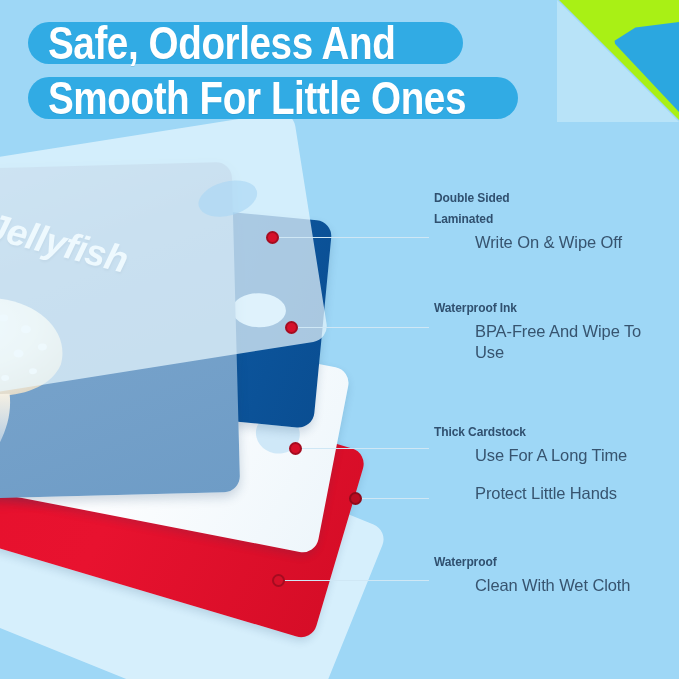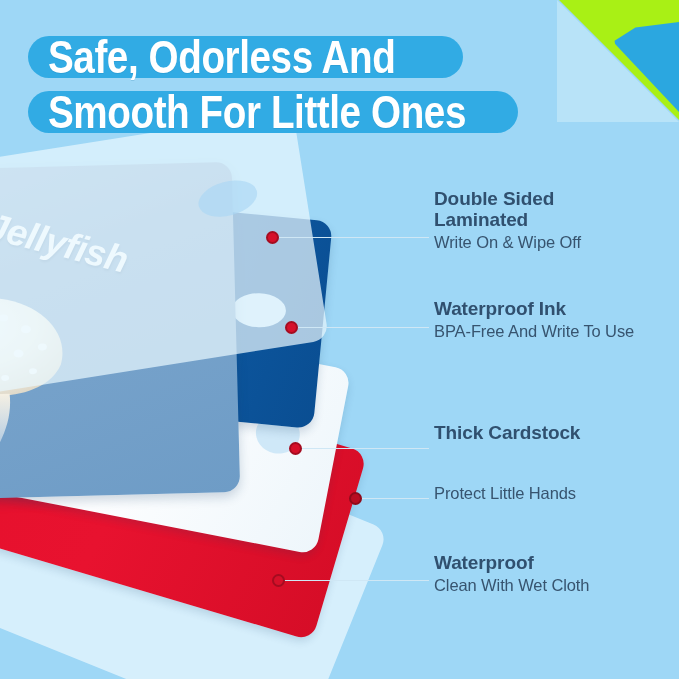--- a/index.html
+++ b/index.html
@@ -38,21 +38,21 @@
   .curl-shade {
     position:absolute;
     top:0; right:0;
     width:122px; height:122px;
     background:#b8e3f8;
     clip-path:polygon(0 0, 0 100%, 100% 100%);
     z-index:3;
   }
 
   
-  .heading { position:absolute; top:36px; left:28px; z-index:10; }
+  .heading { position:absolute; top:22px; left:28px; z-index:10; }
 
   .pill {
     position:relative;
     display:inline-block;
     height:42px;
     background:#31abe4;
     border-radius:22px;
     padding:0 22px;
     margin-bottom:9px;
   }
@@ -205,30 +205,31 @@
     border-color:#8f0a1a;
   }
 
   
   .features { position:absolute; left:434px; z-index:9; width:240px; }
 
   .feature { position:absolute; left:0; }
   .feature .f-title {
     color:#30506f;
     font-weight:bold;
-    font-size:19px;
+    font-size:12px;
     line-height:21px;
     letter-spacing:-0.1px;
   }
   .feature .f-sub {
     color:#37546f;
     font-size:16.5px;
     line-height:21px;
     margin-top:2px;
     letter-spacing:-0.1px;
+    margin-left:41px;
   }
 </style>
 </head>
 <body>
 
 <div id="infographic">
 
   <div class="curl-shade"></div>
   <div class="curl-green"></div>
   <div class="curl-fold"></div>
@@ -326,25 +327,26 @@
     <div class="feature" style="top:188px;">
       <div class="f-title">
         <span>Double Sided</span><br>
         <span>Laminated</span>
       </div>
       <div class="f-sub">Write On &amp; Wipe Off</div>
     </div>
 
     <div class="feature" style="top:298px;">
       <div class="f-title">Waterproof Ink</div>
-      <div class="f-sub">BPA-Free And Write To Use</div>
+      <div class="f-sub">BPA-Free And Wipe To Use</div>
     </div>
 
     <div class="feature" style="top:422px;">
       <div class="f-title">Thick Cardstock</div>
+      <div class="f-sub">Use For A Long Time</div>
     </div>
 
     <div class="feature" style="top:481px;">
       <div class="f-sub">Protect Little Hands</div>
     </div>
 
     <div class="feature" style="top:552px;">
       <div class="f-title">Waterproof</div>
       <div class="f-sub">Clean With Wet Cloth</div>
     </div>

